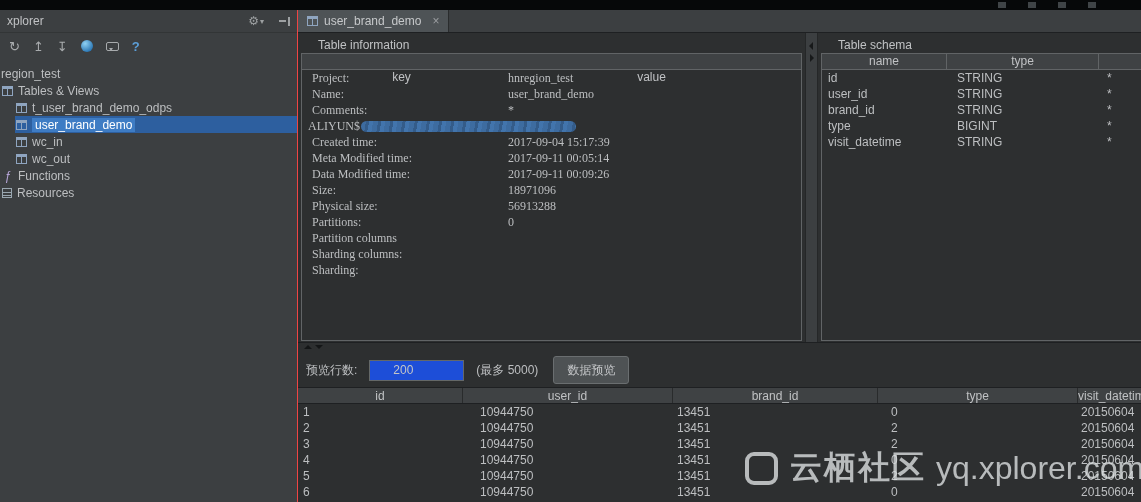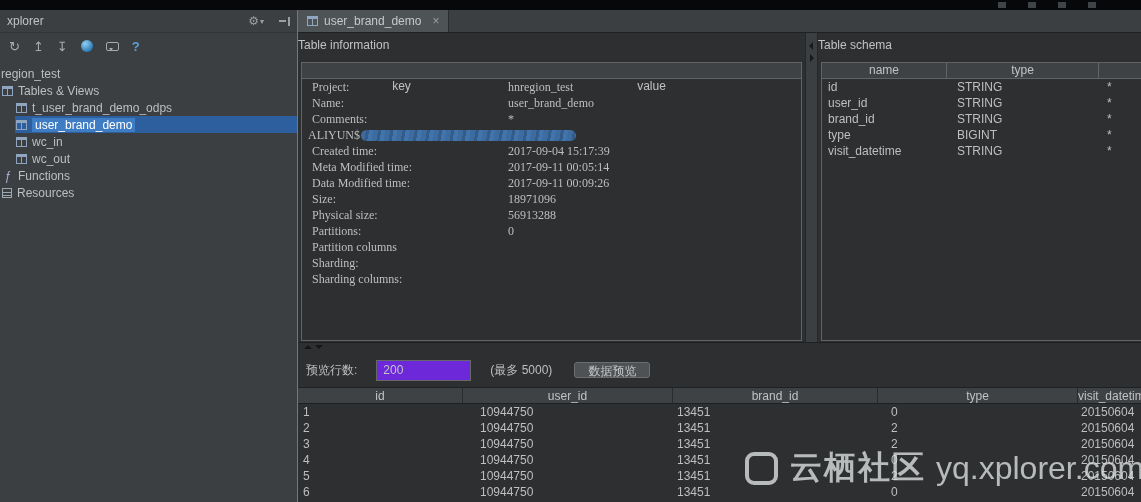--- a/index.html
+++ b/index.html
@@ -51,21 +51,21 @@
 
   
   .right-area{flex:1;display:flex;flex-direction:column;min-width:0;background:#2d2f30;}
   .tabbar{height:23px;flex:none;background:#3c3f41;border-bottom:1px solid #1e2022;
     display:flex;align-items:stretch;}
   .tab{display:flex;align-items:center;gap:6px;padding:0 9px;background:#4e5356;
     border-right:1px solid #2a2c2d;color:#c6c8ca;}
   .tab-close{color:#9a9da0;margin-left:5px;}
 
   .content{flex:1;display:flex;min-height:0;}
-  .panel-title{height:29px;line-height:24px;padding-left:0;color:#c0c2c4;flex:none;white-space:nowrap;}
+  .panel-title{height:20px;line-height:24px;padding-left:20px;color:#c0c2c4;flex:none;white-space:nowrap;}
 
   .info-panel{width:507px;flex:none;display:flex;flex-direction:column;}
   .kv-table{margin:0 3px 1px 3px;border:1px solid #616466;flex:1;overflow:hidden;}
   .kv-header{display:flex;height:16px;line-height:15px;background:#3f4244;
     border-bottom:1px solid #616466;color:#c0c2c4;}
   .kh{text-align:center;margin-top:16px;}
   .kh.k{width:200px;border-right:1px solid #616466;}
   .kh.v{flex:1;}
   .kv-row{display:flex;height:16px;line-height:16px;white-space:nowrap;font-family:Liberation Serif, serif;}
   .kv-row .k{width:200px;padding-left:10px;overflow:hidden;}
@@ -96,24 +96,24 @@
   .st-row .sc-type{padding-left:10px;text-align:left;}
   .st-row .sc-star{padding-left:8px;text-align:left;}
 
   
   .bottom{height:160px;flex:none;border-top:1px solid #1e2022;display:flex;flex-direction:column;}
   .h-splitter{height:10px;flex:none;position:relative;}
   .tri-u{position:absolute;left:6px;top:2px;width:0;height:0;
     border:4px solid transparent;border-bottom-color:#141617;border-top-width:0;}
   .tri-d{position:absolute;left:17px;top:2px;width:0;height:0;
     border:4px solid transparent;border-top-color:#141617;border-bottom-width:0;}
-  .preview-controls{height:34px;flex:none;display:flex;align-items:center;gap:19px;padding-left:8px;}
-  .pc-input{width:95px;height:21px;background:#6d28d9;border:1px solid #646868;color:#c3c5c7;
-    font:inherit;padding:0 6px;}
-  .pc-btn{height:16px;background:#4e5254;border:1px solid #6a6e70;color:#c3c5c7;font:inherit;
+  .preview-controls{height:34px;flex:none;display:flex;align-items:center;gap:12px;padding-left:8px;}
+  .pc-input{width:95px;height:21px;background:#1d4ed8;border:1px solid #646868;color:#c3c5c7;
+    font:inherit;padding:0 23px;}
+  .pc-btn{height:28px;background:#4e5254;border:1px solid #6a6e70;color:#c3c5c7;font:inherit;
     padding:0 13px;border-radius:3px;margin-left:3px;text-align:center;}
   .preview-table{flex:1;overflow:hidden;}
   .pt-header{display:flex;height:17px;line-height:16px;background:#3f4244;
     border-top:1px solid #1e2022;border-bottom:1px solid #1e2022;color:#c0c2c4;text-align:center;}
   .c-id{width:165px;}
   .c-user{width:210px;}
   .c-brand{width:205px;}
   .c-type{width:200px;}
   .c-visit{flex:1;min-width:0;}
   .pt-header > div{border-right:1px solid #292b2c;}
@@ -257,25 +257,25 @@
               </div>
             <div class="kv-row">
                 <div class="k">Partitions:</div>
                 <div class="v">0</div>
               </div>
             <div class="kv-row">
                 <div class="k">Partition columns</div>
                 <div class="v"></div>
               </div>
             <div class="kv-row">
+                <div class="k">Sharding columns:</div>
+                <div class="v"></div>
+              </div>
+            <div class="kv-row">
                 <div class="k">Sharding:</div>
-                <div class="v"></div>
-              </div>
-            <div class="kv-row">
-                <div class="k">Sharding columns:</div>
                 <div class="v"></div>
               </div>
           </div>
         </div>
 
         <div class="v-splitter">
           <span class="tri-l"></span>
           <span class="tri-r"></span>
         </div>
 

